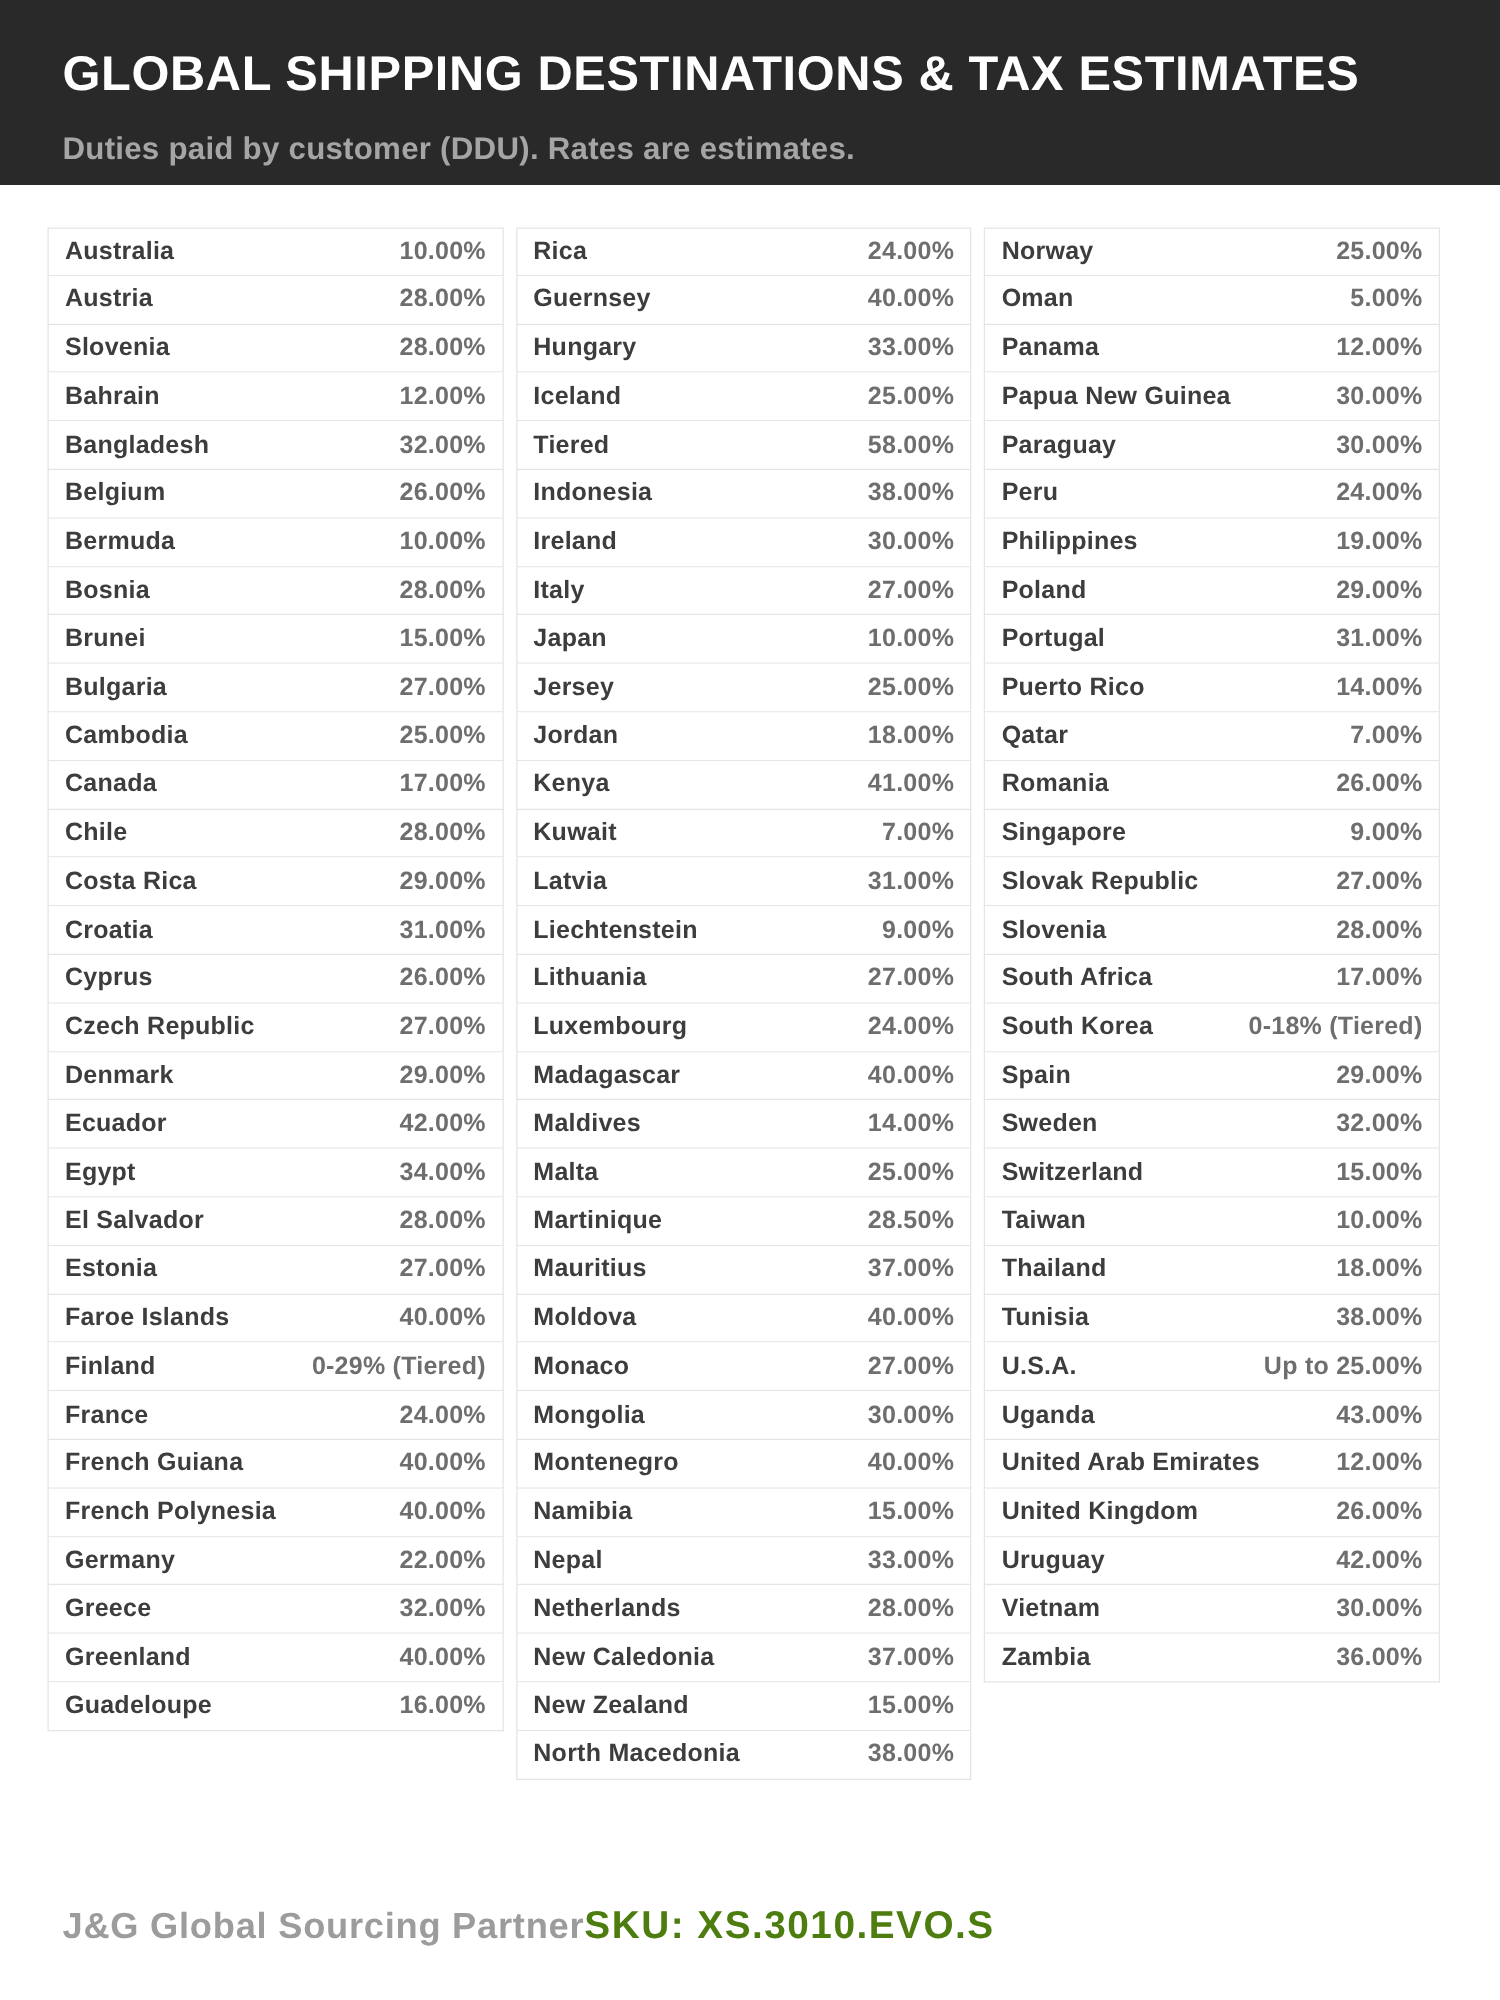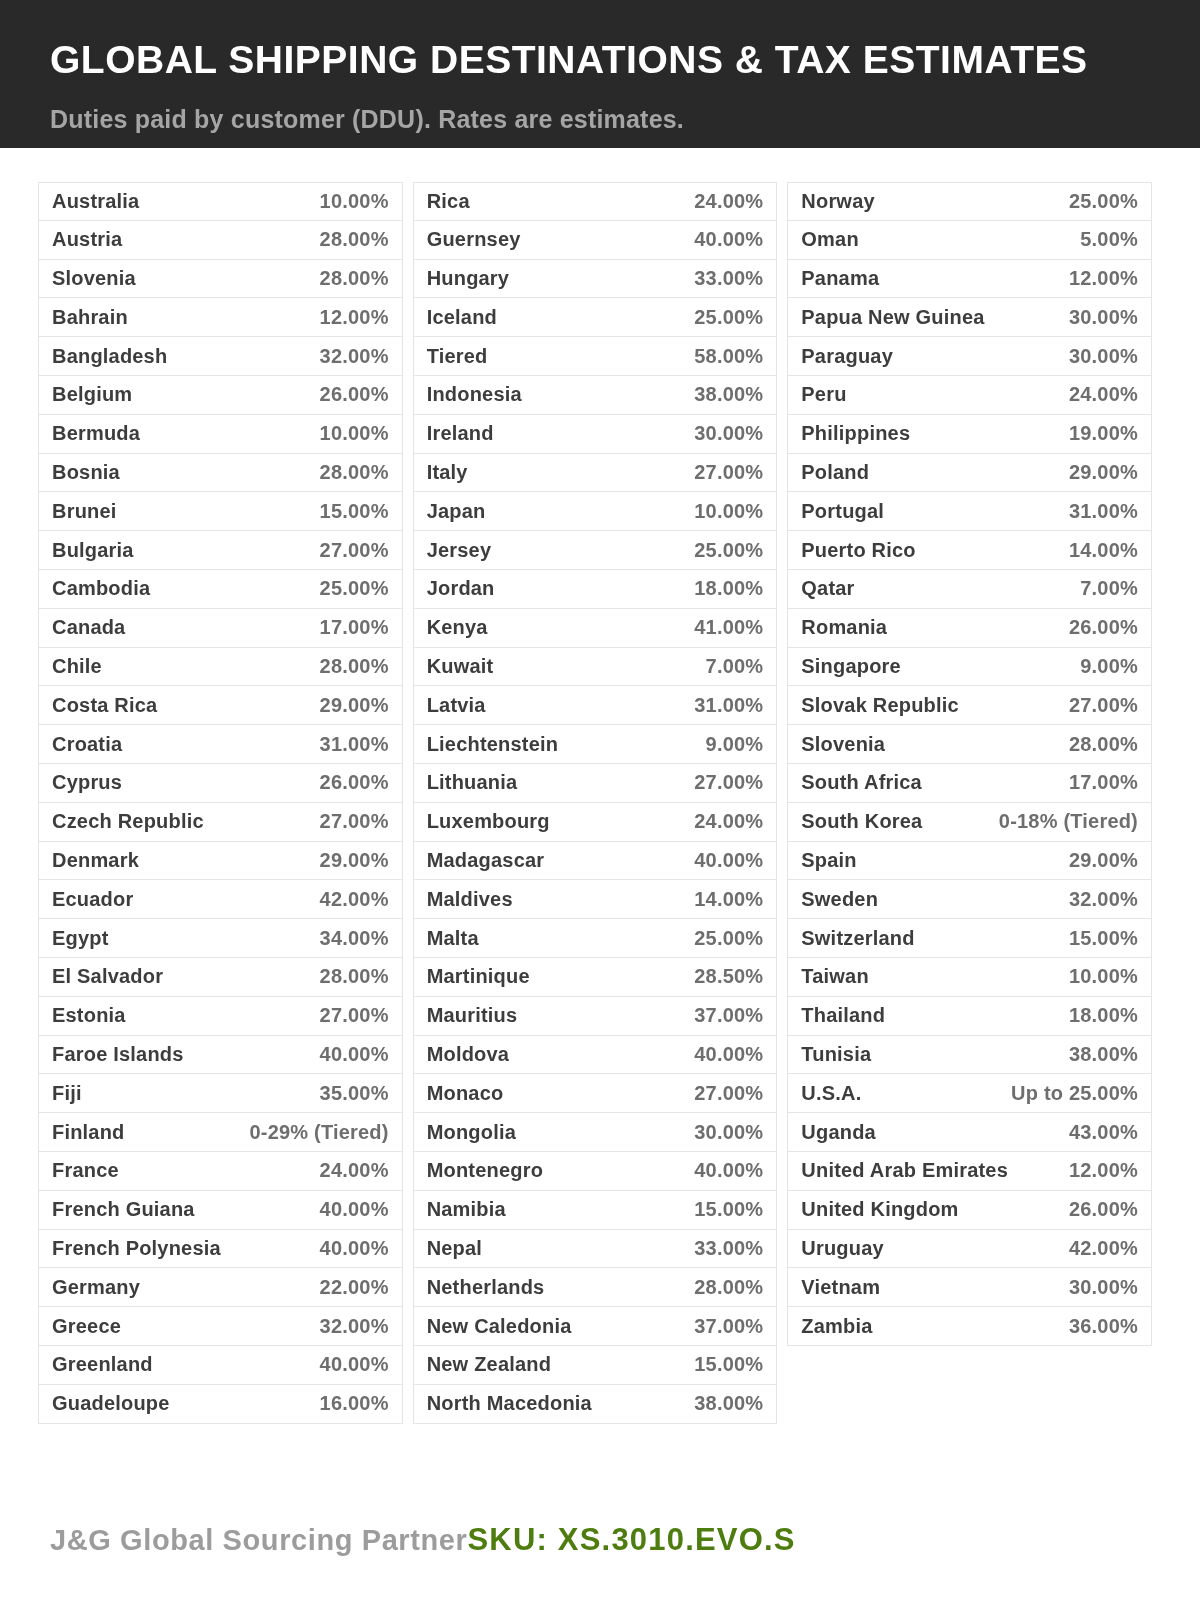--- a/index.html
+++ b/index.html
@@ -204,24 +204,20 @@
   <div class="row">
     <span class="country">Estonia</span>
     <span class="rate">27.00%</span>
   </div>
 
   <div class="row">
     <span class="country">Faroe Islands</span>
     <span class="rate">40.00%</span>
   </div>
 
-  <div class="row">
-    <span class="country">Fiji</span>
-    <span class="rate">35.00%</span>
-  </div>
 
   <div class="row">
     <span class="country">Finland</span>
     <span class="rate">0-29% (Tiered)</span>
   </div>
 
   <div class="row">
     <span class="country">France</span>
     <span class="rate">24.00%</span>
   </div>

